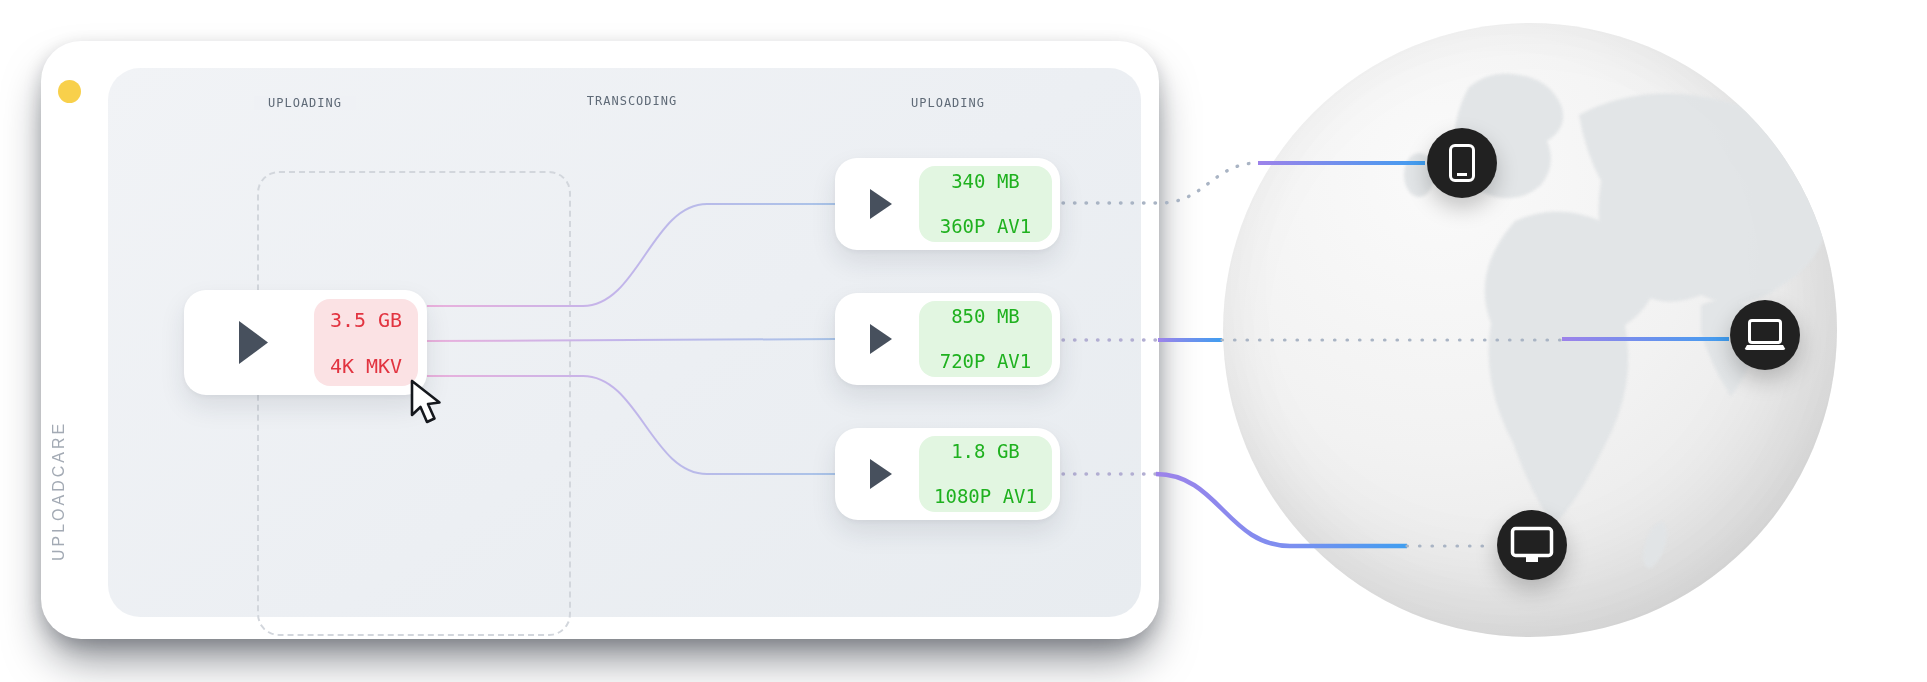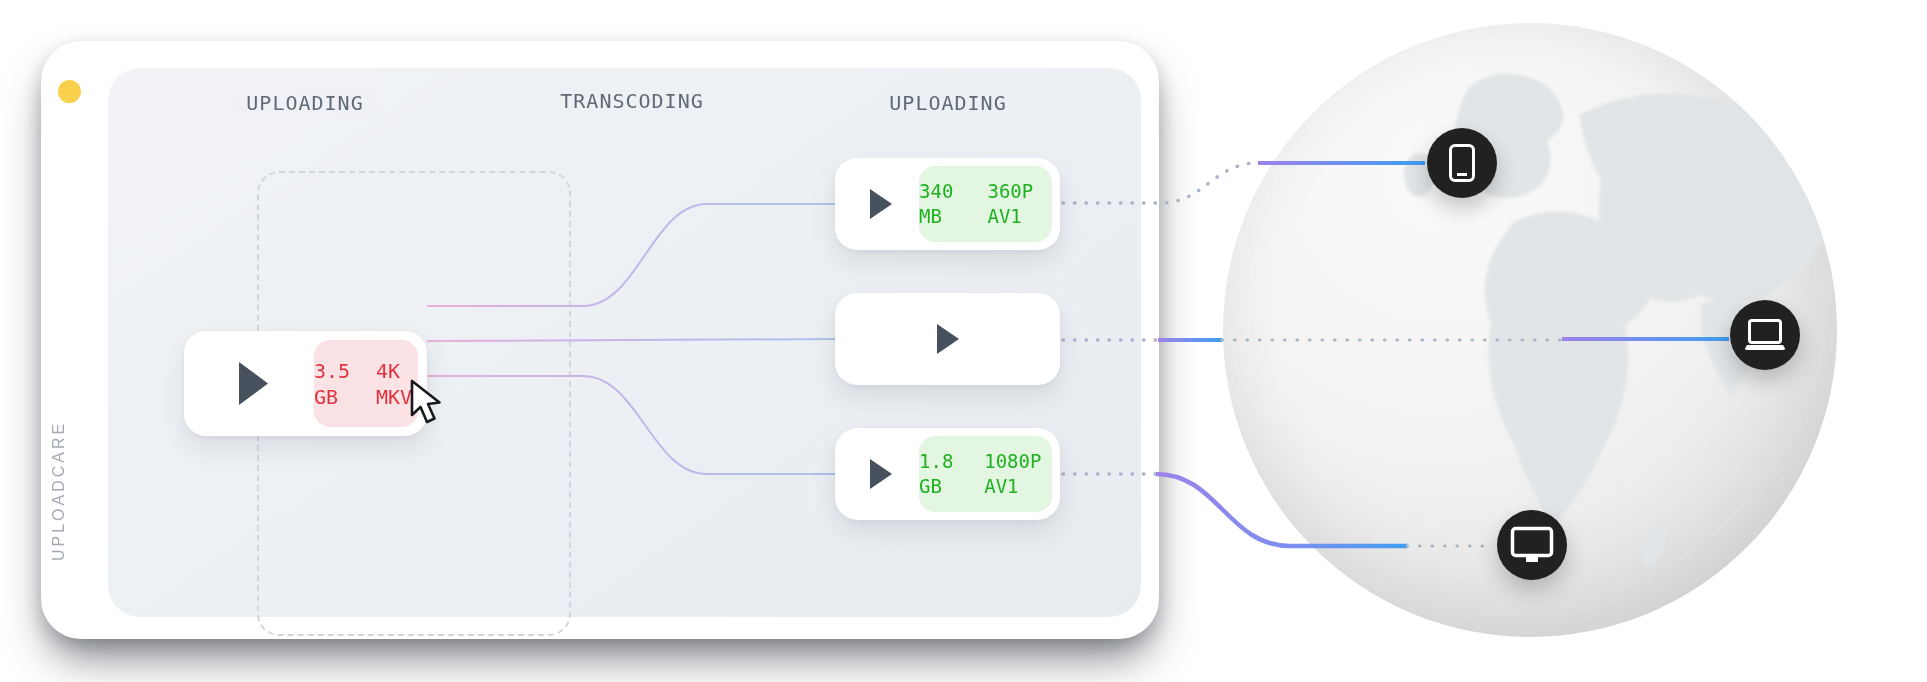--- a/index.html
+++ b/index.html
@@ -25,35 +25,35 @@
            color:#a3aab4; display:flex; align-items:center; justify-content:center; }
 
   .panel { position:absolute; left:67px; top:27px; width:1033px; height:549px;
            border-radius:32px;
            background:linear-gradient(145deg, #f1f3f6 0%, #eceff3 55%, #e8ecf0 100%); }
 
   .upload-zone { position:absolute; left:149px; top:103px; width:314px; height:465px;
                  border:2px dashed #d2d6dc; border-radius:22px; }
 
   .stage-label { position:absolute; transform:translate(-50%,-50%);
-                 font-size:20px; letter-spacing:1px; color:#5f6a77; white-space:nowrap;
+                 font-size:12px; letter-spacing:1px; color:#5f6a77; white-space:nowrap;
                  background:transparent; }
   .stage-label.on-border { background:#eff1f5; padding:0 14px; }
 
   
   .file-card { position:absolute; background:#ffffff; border-radius:22px;
                box-shadow:0 12px 26px rgba(25,35,55,0.10), 0 2px 6px rgba(25,35,55,0.05);
                display:flex; align-items:center; }
-  .src-card  { left:184px; top:290px; width:243px; height:105px; padding:9px;margin-top:41px; }
+  .src-card  { left:184px; top:290px; width:243px; height:105px; padding:9px; }
   .out-card  { width:225px; height:92px; padding:8px; left:835px; }
   .out-1 { top:158px; } .out-2 { top:293px; } .out-3 { top:428px;border-radius:23px; }
 
   .play-btn { flex:1; display:flex; align-items:center; justify-content:center;
               background:none; border:none; cursor:pointer; }
-  .badge { border-radius:16px; height:100%; display:flex; flex-direction:row;
+  .badge { border-radius:16px; height:100%; display:flex; flex-direction:column;
            align-items:center; justify-content:center; gap:20px; }
   .badge-red   { background:#fbe2e4; width:104px; }
   .badge-green { background:#e2f6e1; width:133px; }
   .badge-red div   { color:#e23440; font-size:20px; line-height:26px; }
   .badge-green div { color:#1fb11f; font-size:19px; line-height:25px; }
 
   
   .device { position:absolute; width:70px; height:70px; border-radius:50%;
             background:#212121; display:flex; align-items:center; justify-content:center;
             box-shadow:0 10px 22px rgba(0,0,0,0.22); }
@@ -166,20 +166,24 @@
     <div>360P AV1</div>
   </div>
 </div>
 
 <div class="file-card out-card out-2">
   <button class="play-btn">
     <svg width="26" height="34" viewBox="0 0 26 34">
       <path d="M2 2 L24 17 L2 32 Z" fill="#47505d"></path>
     </svg>
   </button>
+  <div class="badge badge-green">
+    <div>850 MB</div>
+    <div>720P AV1</div>
+  </div>
 </div>
 
 <div class="file-card out-card out-3">
   <button class="play-btn">
     <svg width="26" height="34" viewBox="0 0 26 34">
       <path d="M2 2 L24 17 L2 32 Z" fill="#47505d"></path>
     </svg>
   </button>
   <div class="badge badge-green">
     <div>1.8 GB</div>

